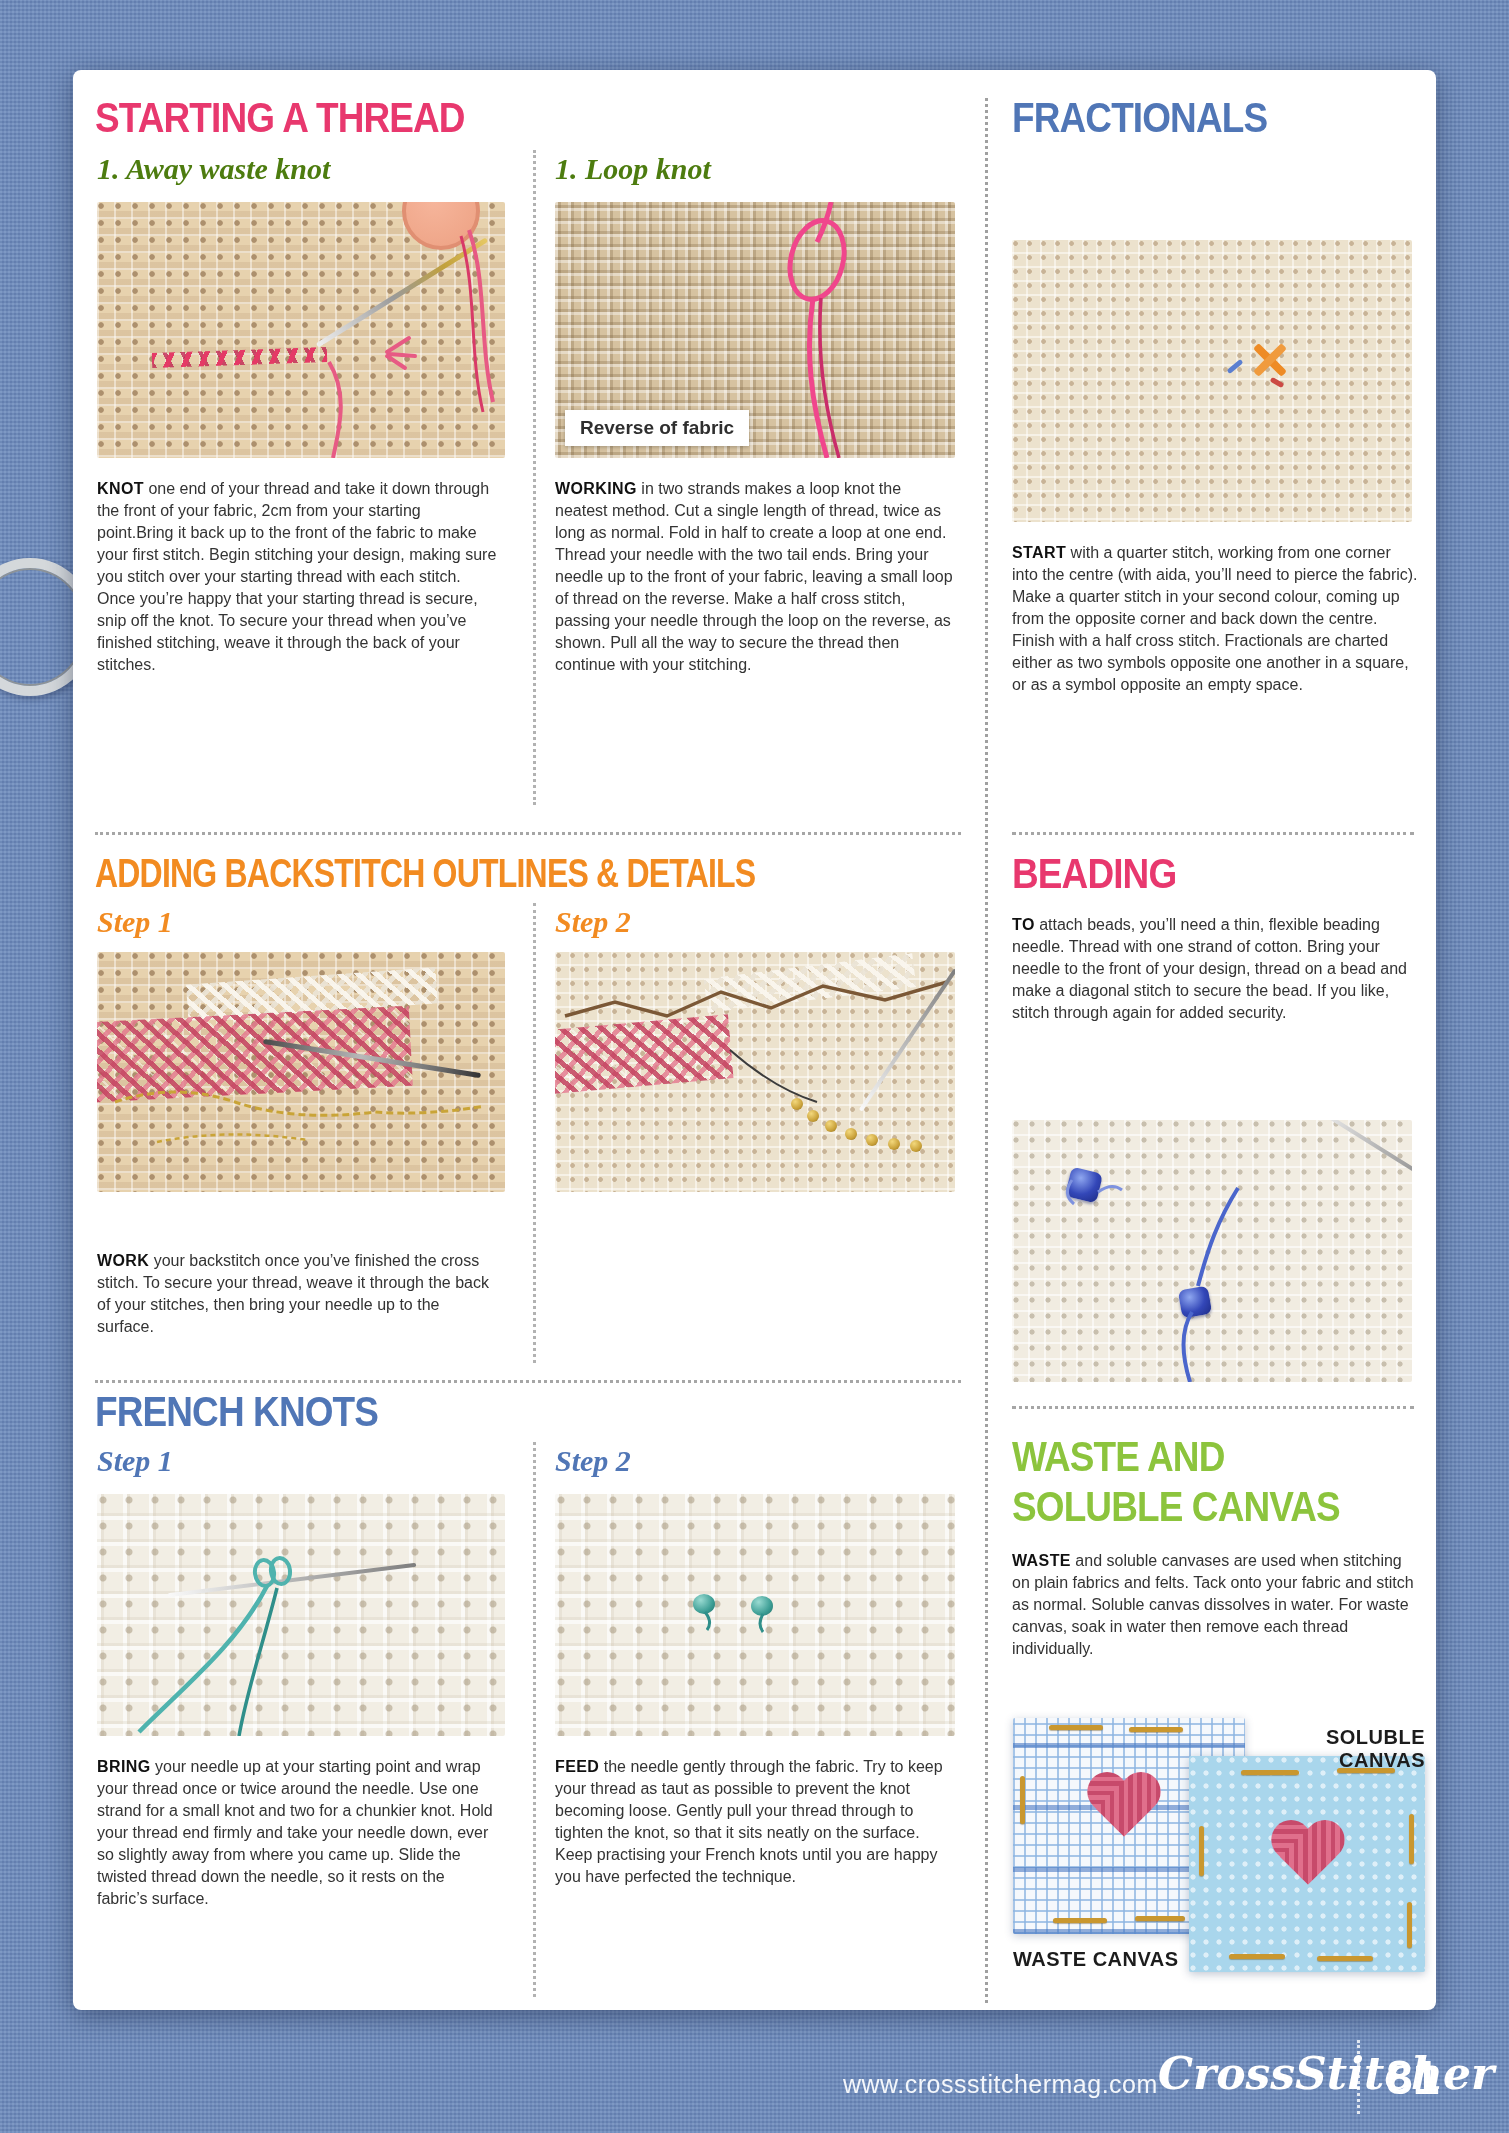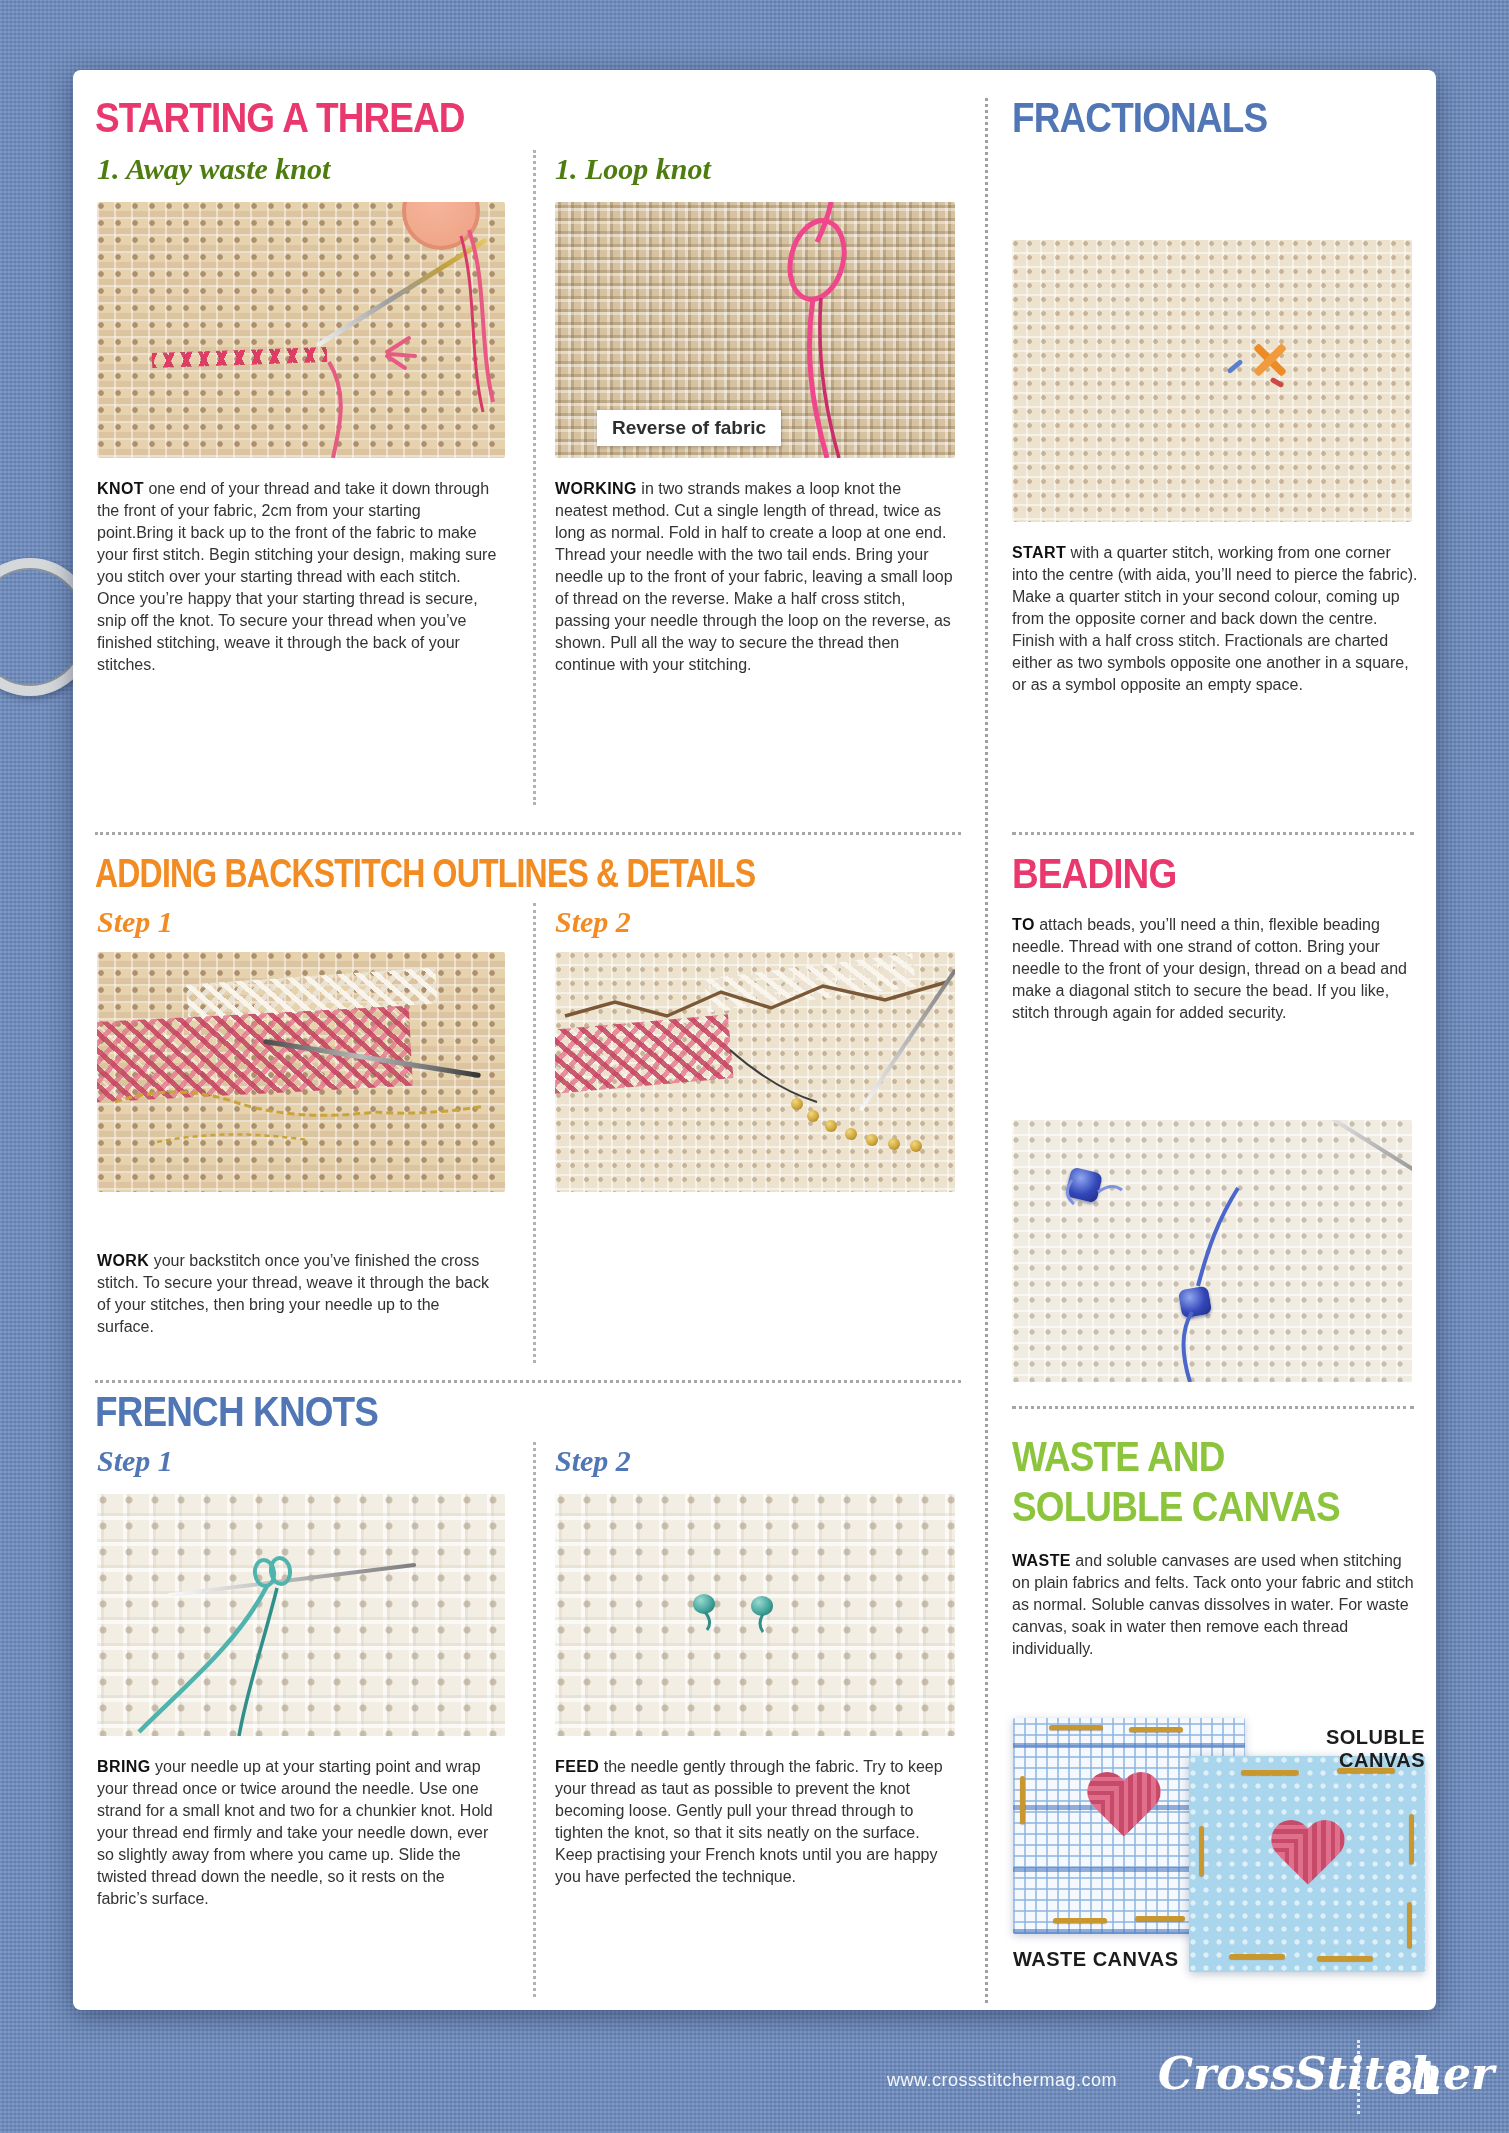--- a/index.html
+++ b/index.html
@@ -92,21 +92,21 @@
       repeating-linear-gradient(0deg, rgba(140,180,225,.75) 0 2px, transparent 2px 11px),
       repeating-linear-gradient(90deg, rgba(140,180,225,.75) 0 2px, transparent 2px 11px);
   }
   .soluble-bg{
     background-color:#a9d6ec;
     background-image:radial-gradient(circle at 4px 4px, rgba(255,255,255,.62) 2.2px, transparent 3px);
     background-size:13px 13px;
   }
   .photo-label{
     position:absolute;background:#fff;color:#2f2f2f;font-weight:bold;font-size:19px;
-    padding:7px 15px;box-shadow:0 1px 4px rgba(0,0,0,.25);margin-left:32px;
+    padding:7px 15px;box-shadow:0 1px 4px rgba(0,0,0,.25);
   }
   .canvas-label{font-weight:bold;font-size:20px;color:#1c1c1c;letter-spacing:.5px;}
   
   .needle{position:absolute;height:5px;border-radius:3px;
     background:linear-gradient(90deg,#f0f0f0,#9a9a9a 45%,#c2a13c 75%,#e6c864);}
   .needle.steel{background:linear-gradient(90deg,#4a4a4a,#b9b9b9 45%,#6e6e6e 80%,#333);}
   .needle.silver{background:linear-gradient(90deg,#fafafa,#b5b5b5 50%,#7e7e7e);height:4px;}
   .xband{
     background-image:
       repeating-linear-gradient(45deg, rgba(196,67,96,.85) 0 5px, transparent 5px 13px),
@@ -137,21 +137,21 @@
     border-radius:43px 43px 0 0;
     background:repeating-linear-gradient(45deg,#e06f8c 0 5px,#c74a6b 5px 10px);}
   .heart::before{left:43px;transform:rotate(-45deg);transform-origin:0 100%;}
   .heart::after{left:0;transform:rotate(45deg);transform-origin:100% 100%;}
   .heart.small{transform:scale(.92);}
   .button-shape{position:absolute;width:70px;height:70px;border-radius:50%;
     background:radial-gradient(circle at 40% 35%, #f6b59b, #eda183);border:4px solid #e08f72;}
   .ring{position:absolute;width:112px;height:118px;border-radius:50%;
     border:10px solid #d4d8db;box-shadow:inset 0 0 0 2px #8d9398, 2px 3px 6px rgba(20,30,60,.35);}
   
-  .footer-site{color:#f4f7fb;font-size:18px;letter-spacing:.5px;margin-left:44px;}
+  .footer-site{color:#f4f7fb;font-size:25px;letter-spacing:.5px;}
   .footer-logo{font-family:"DejaVu Serif", serif;font-style:italic;font-weight:bold;
     color:#fff;font-size:44px;}
   .footer-vdot{border-left:3px dotted rgba(255,255,255,.8);width:0;height:74px;}
   .footer-num{color:#fff;font-weight:bold;font-size:48px;text-align:right;}
   svg{position:absolute;left:0;top:0;}
 </style>
 </head>
 <body>
 
 <div class="ring abs" style="left:-36px;top:558px;"></div>

